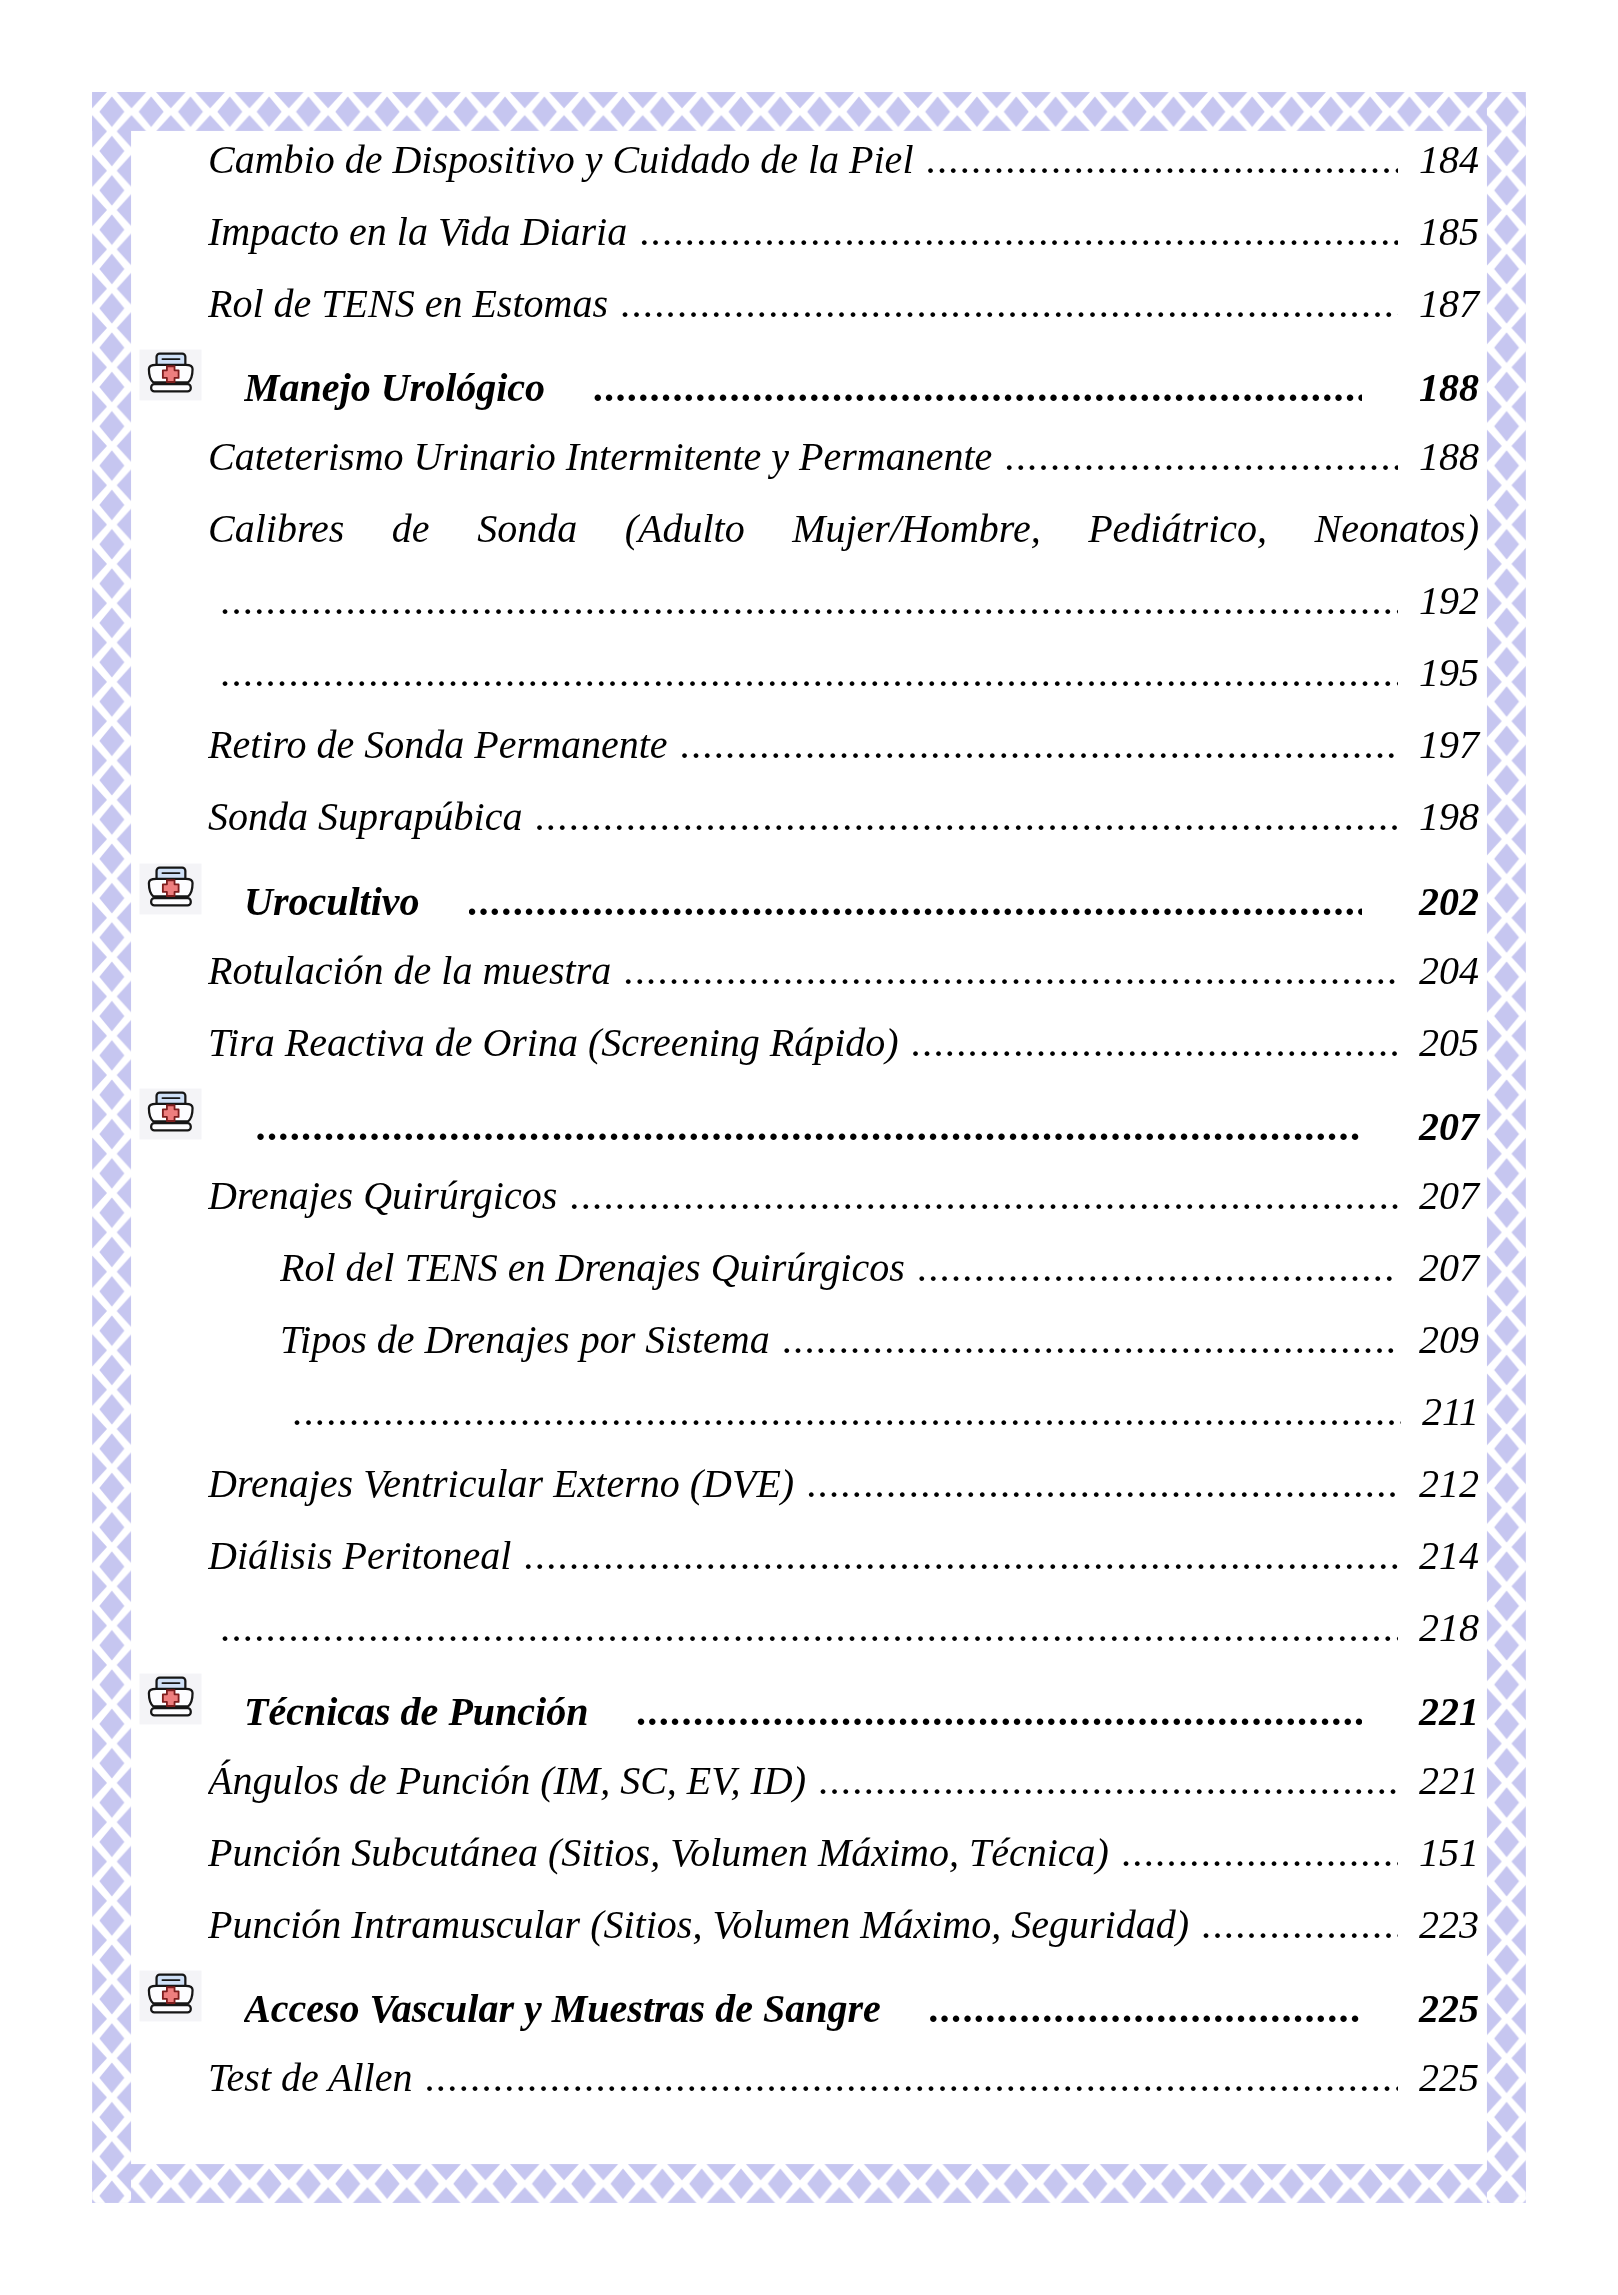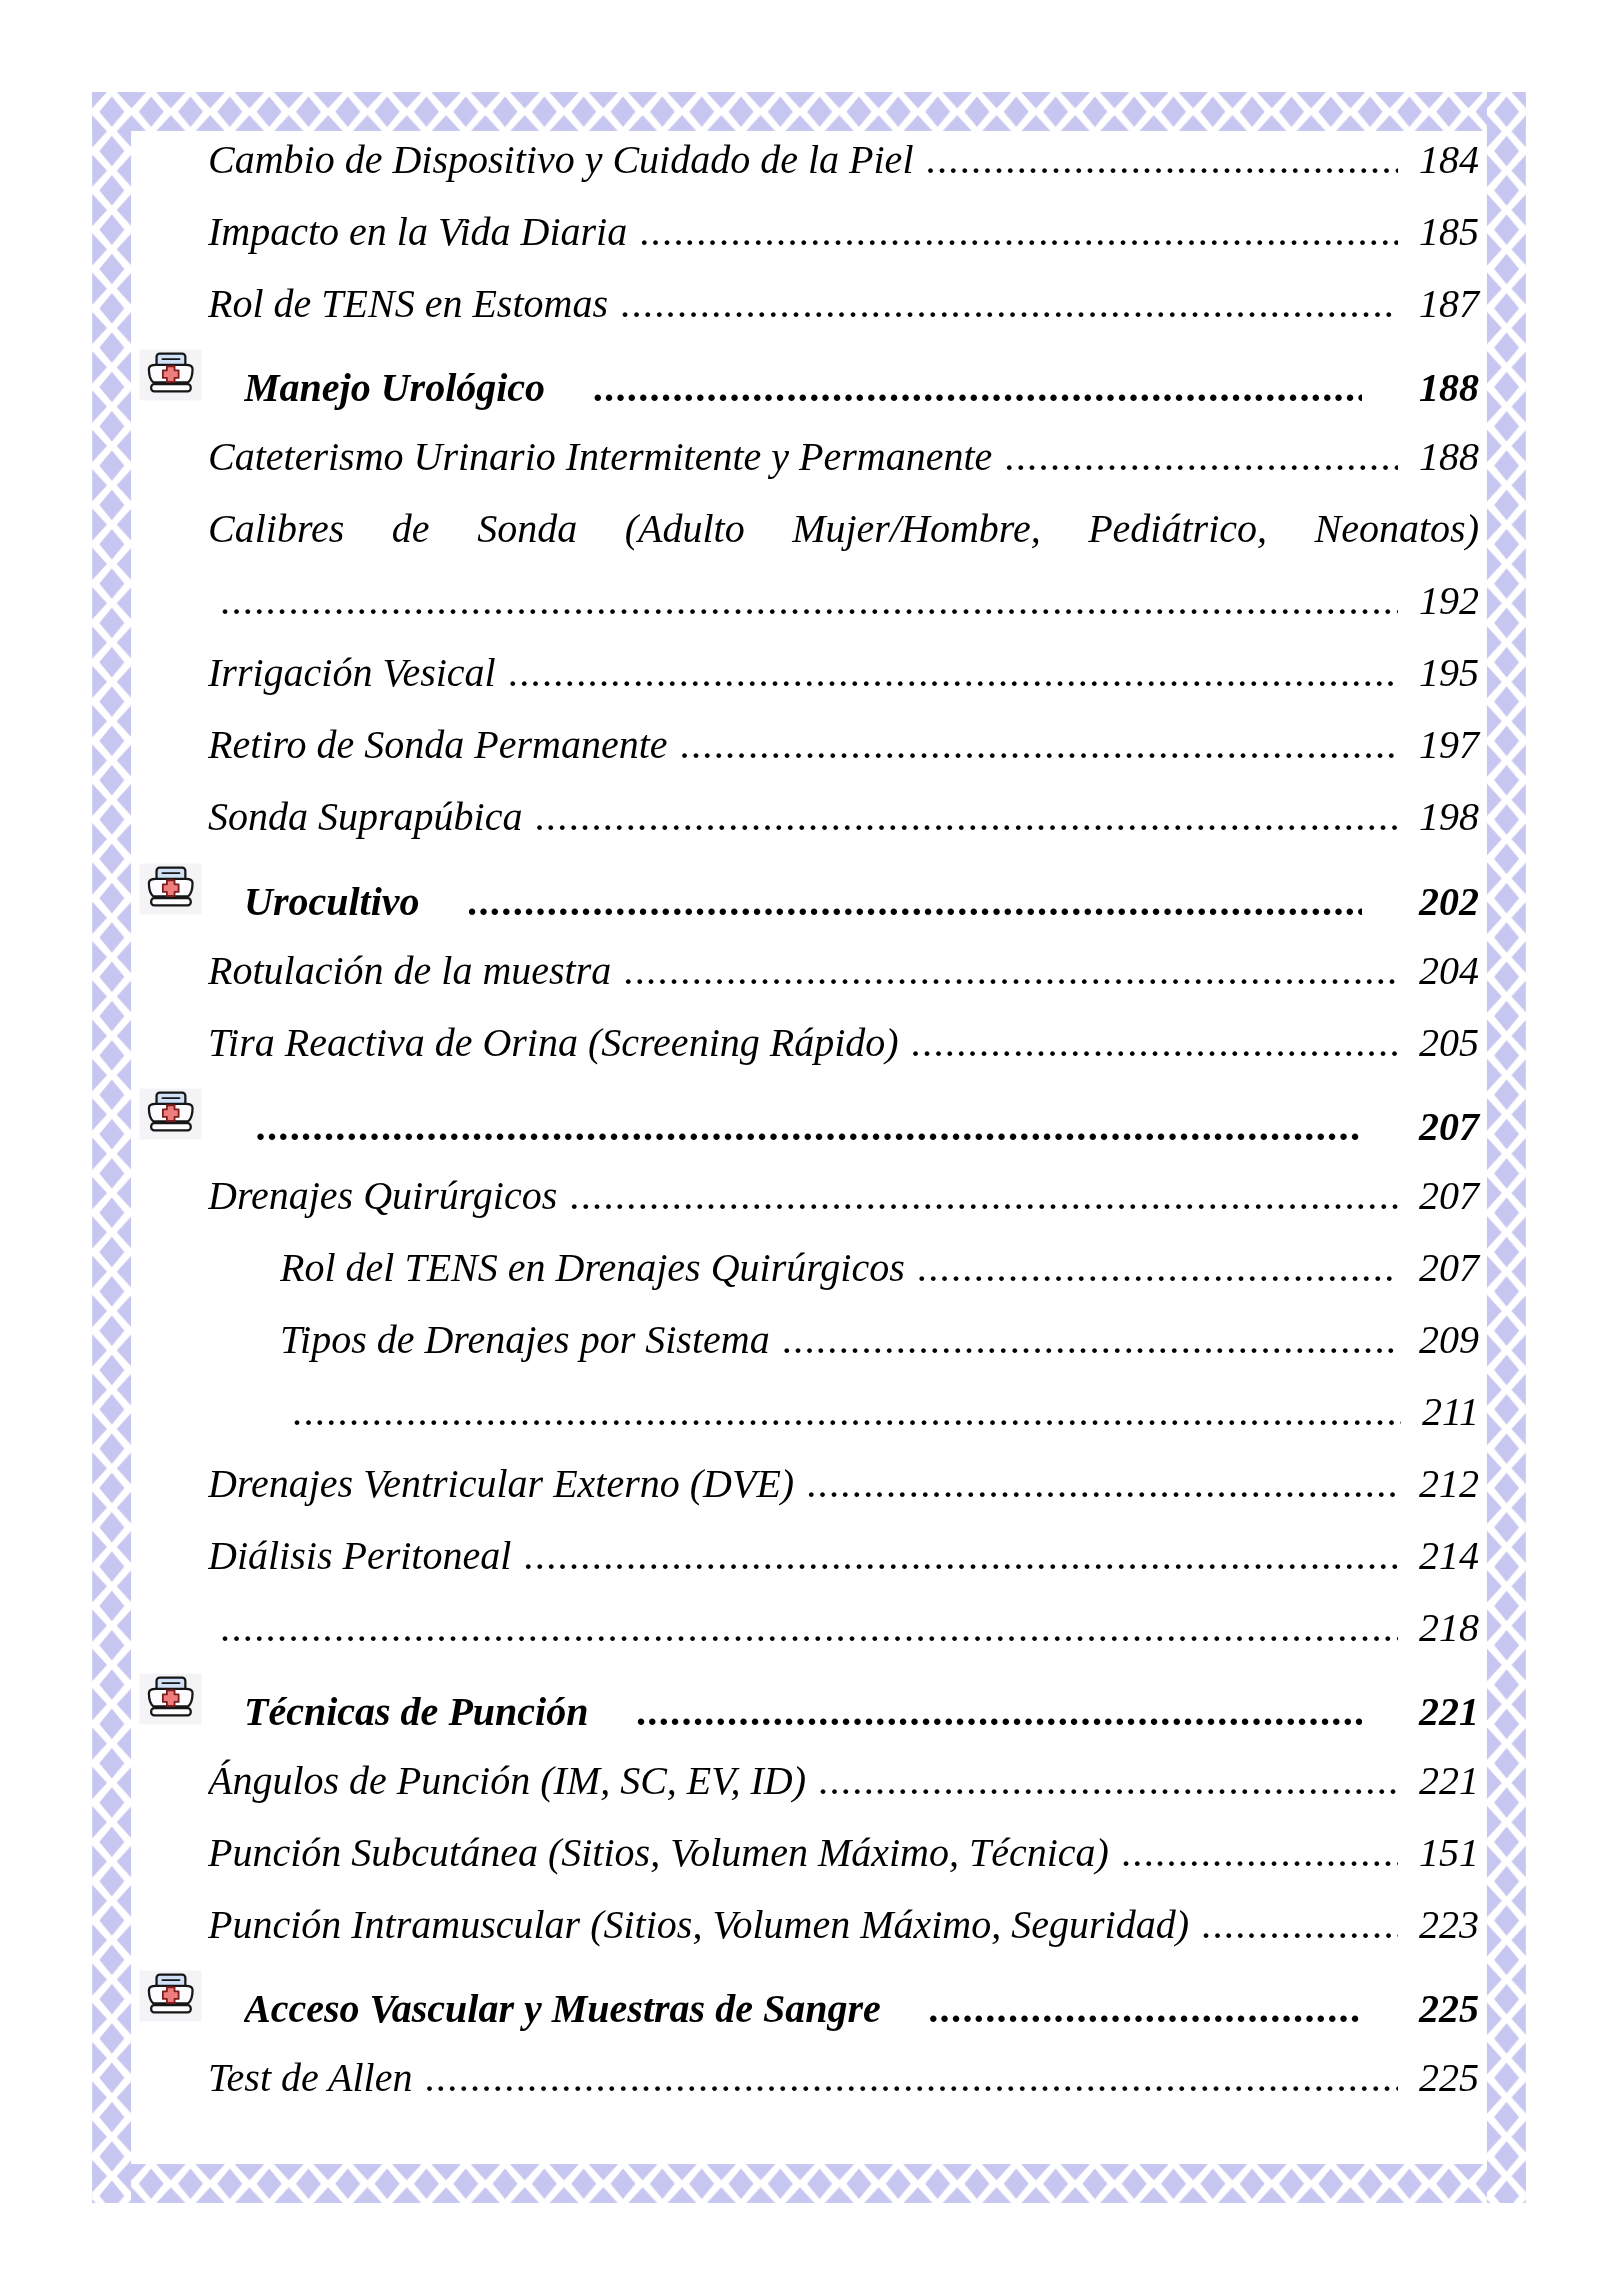--- a/index.html
+++ b/index.html
@@ -114,21 +114,20 @@
         <span class="label">Cateterismo Urinario Intermitente y Permanente</span>
         <span class="leader">................................................................................................................................................................</span>
         <span class="pagenum">188</span>
       </div>
       <div class="row wrapline"><span class="jlabel">Calibres de Sonda (Adulto Mujer/Hombre, Pediátrico, Neonatos)</span></div>
       <div class="row cont">
         <span class="leader">................................................................................................................................................................</span>
         <span class="pagenum">192</span>
       </div>
       <div class="row item">
-        <span class="label">Irrigación Vesical</span>
         <span class="leader">................................................................................................................................................................</span>
         <span class="pagenum">195</span>
       </div>
       <div class="row item">
         <span class="label">Retiro de Sonda Permanente</span>
         <span class="leader">................................................................................................................................................................</span>
         <span class="pagenum">197</span>
       </div>
       <div class="row item">
         <span class="label">Sonda Suprapúbica</span>

